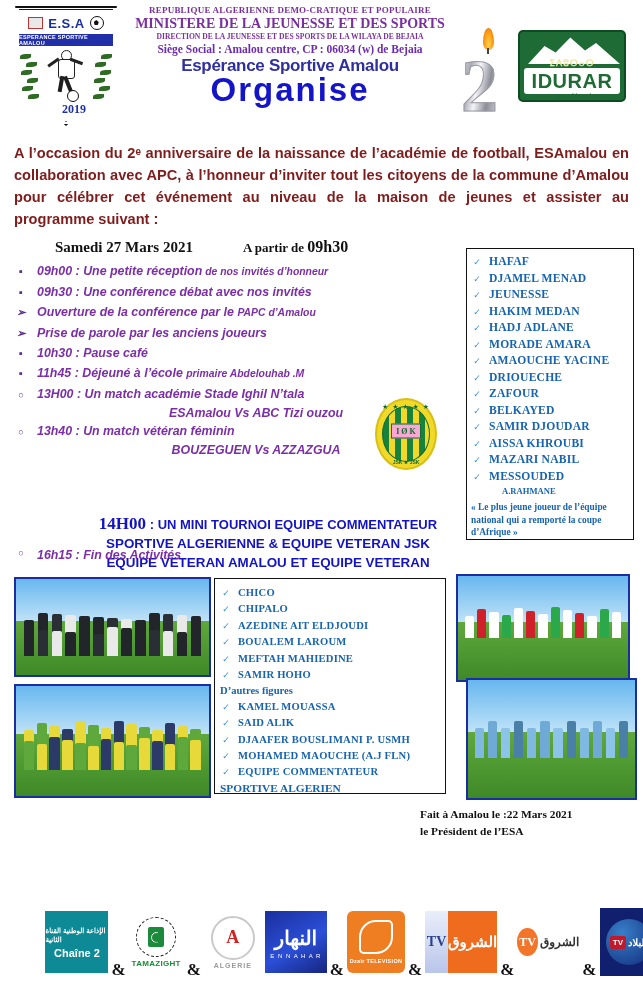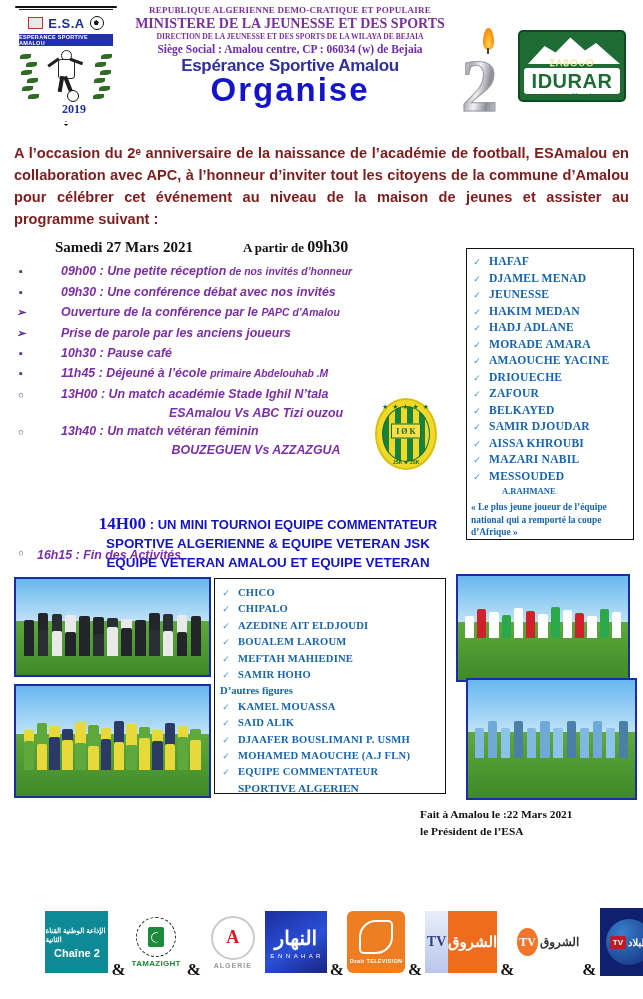--- a/index.html
+++ b/index.html
@@ -108,21 +108,21 @@
   
   .program{position:absolute;left:14px;top:262px;width:440px;}
   .pitem{display:flex;align-items:flex-start;gap:9px;margin-bottom:2px;
      font-family:"Liberation Sans",sans-serif;font-style:italic;font-weight:bold;
      font-size:12.4px;color:#7b2ea8;line-height:18px;}
   .pitem .bmark{width:14px;text-align:center;flex:0 0 14px;color:#5b2a8c;font-size:11px;
      line-height:18px;}
   .pitem.sq .bmark::before{content:"\25AA";}
   .pitem.ar .bmark::before{content:"\27A2";}
   .pitem.ci .bmark::before{content:"\25CB";font-size:9px;}
-  .pitem .ptext{flex:1;margin-left:24px;}
+  .pitem .ptext{flex:1;}
   .pitem .small{font-size:10.4px;}
   .psub{text-align:center;font-family:"Liberation Sans",sans-serif;font-style:italic;
      font-weight:bold;font-size:12.4px;color:#7b2ea8;margin:0 0 2px 44px;}
 
   .tourn{position:absolute;left:68px;top:478px;width:400px;text-align:center;
      color:#1313c4;font-family:"Liberation Sans",sans-serif;font-weight:bold;margin-top:36px;}
   .tourn .t1{font-size:13px;line-height:19px;}
   .tourn .t1 .big{font-family:"Liberation Serif",serif;font-size:17px;}
   .tourn .t2{font-size:13.4px;line-height:19px;}
   .tourn .t3{font-size:13.4px;line-height:19px;}
@@ -134,21 +134,21 @@
   .endline .bmark{width:14px;text-align:center;flex:0 0 14px;font-size:9px;}
 
   
   .jsk{position:absolute;left:375px;top:398px;width:62px;height:72px;}
   .jsk-o{position:absolute;inset:0;border-radius:50%;background:#f2d927;
      border:2px solid #d8bf14;}
   .jsk-i{position:absolute;left:7px;top:8px;right:7px;bottom:8px;border-radius:50%;
      background:repeating-linear-gradient(90deg,#17823c 0 6px,#f2d927 6px 12px);
      border:1.5px solid #0f6b2e;}
   .jsk-box{position:absolute;left:50%;top:46%;transform:translate(-50%,-50%);
-     width:28px;height:13px;background:#fde047;border:1px solid #0f6b2e;
+     width:28px;height:13px;background:#f9a8d4;border:1px solid #0f6b2e;
      display:flex;align-items:center;justify-content:center;
      font-size:8px;font-weight:bold;color:#0f6b2e;font-family:"Liberation Serif",serif;}
   .jsk-stars{position:absolute;left:0;right:0;top:5px;text-align:center;font-size:7px;
      color:#0f6b2e;letter-spacing:1px;}
   .jsk-bot{position:absolute;left:0;right:0;bottom:5px;text-align:center;font-size:5px;
      color:#0f6b2e;font-weight:bold;}
 
   
   .guests{position:absolute;left:466px;top:248px;width:168px;height:292px;
      border:1.5px solid #111;background:#fff;box-sizing:border-box;padding:5px 4px 4px 4px;}
@@ -179,21 +179,21 @@
 
   
   .players{position:absolute;left:214px;top:578px;width:232px;height:216px;
      border:1.5px solid #111;background:#fff;box-sizing:border-box;padding:6px 5px;}
   .prow{display:flex;align-items:baseline;gap:6px;
      font-family:"Liberation Serif",serif;font-weight:bold;font-size:10.6px;
      color:#1664b0;line-height:15.4px;letter-spacing:.2px;}
   .prow .chk{flex:0 0 12px;text-align:center;color:#3b8fd4;font-size:9px;font-weight:normal;}
   .phdr{font-family:"Liberation Serif",serif;font-weight:bold;font-size:10.6px;
      color:#1664b0;line-height:15.4px;}
-  .pcont{margin-left:18px;font-family:"Liberation Serif",serif;font-weight:bold;
+  .pcont{font-family:"Liberation Serif",serif;font-weight:bold;
      font-size:11.4px;color:#1664b0;line-height:15.4px;}
 
   
   .sign{position:absolute;left:420px;top:806px;
      font-family:"Liberation Serif",serif;font-weight:bold;font-size:11.4px;
      color:#111;line-height:17px;}
 
   
   .sponsors{position:absolute;left:0;top:892px;width:643px;height:100px;
      display:flex;align-items:center;justify-content:center;gap:3px;padding-left:30px;}

